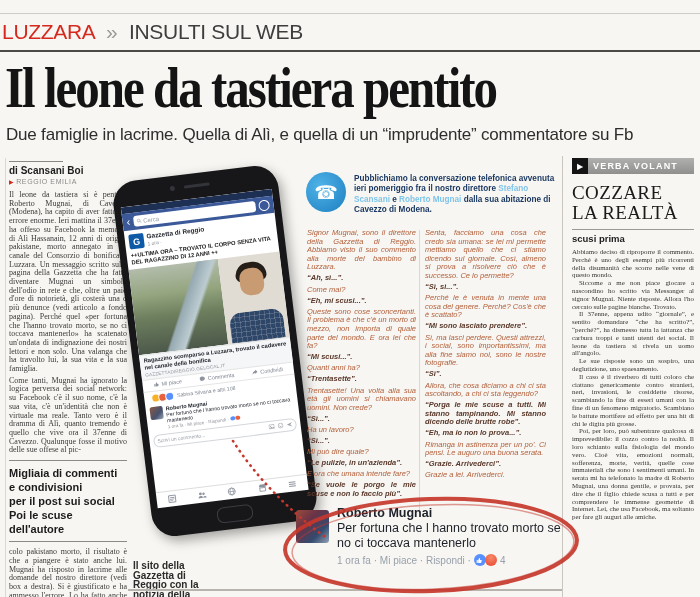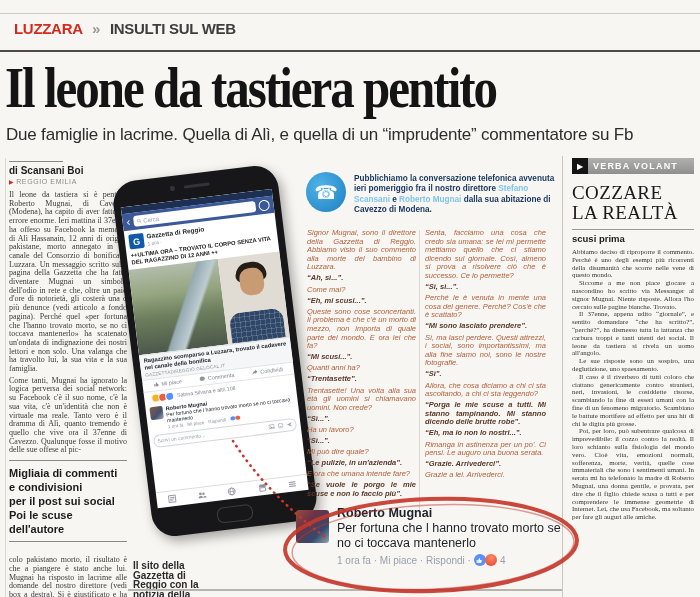--- a/index.html
+++ b/index.html
@@ -1,39 +1,39 @@
 <!DOCTYPE html>
 <html><head>
 <meta charset="utf-8">
 <style>
   html,body{margin:0;padding:0;background:#e9e7e2;}
   .page{position:relative;width:700px;height:597px;background:#f7f6f2;overflow:hidden;
         font-family:"Liberation Sans",sans-serif;color:#222;}
   
   .top-hairline{position:absolute;left:0;top:13px;width:700px;height:1px;background:#cfccc5;}
-  .kicker{position:absolute;left:14px;top:20px;font-weight:700;font-size:15px;letter-spacing:-0.3px;white-space:nowrap;}
+  .kicker{position:absolute;left:2px;top:20px;font-weight:400;font-size:21px;letter-spacing:-0.3px;white-space:nowrap;}
   .kicker .red{color:#d6291e;}
   .kicker .sep{color:#9a9a9a;margin:0 6px;}
   .kicker .rest{color:#3d3d3d;}
   .head-rule{position:absolute;left:0;top:50px;width:700px;height:2px;background:#4a4a48;}
   .headline{position:absolute;left:5px;top:55px;width:695px;font-family:"Liberation Serif",serif;
             font-weight:bold;font-size:49px;letter-spacing:-2px;color:#141414;
             transform:scaleY(1.16);transform-origin:left top;white-space:nowrap;}
   .deck{position:absolute;left:6px;top:125px;width:694px;font-size:17px;font-weight:500;color:#2d2d2d;
         letter-spacing:-0.2px;white-space:nowrap;}
   
   .left-edge{position:absolute;left:5px;top:158px;width:1px;height:439px;background:#dbd8d1;}
   .leftcol{position:absolute;left:9px;top:161px;width:118px;height:436px;overflow:hidden;}
   .byline-rule{width:54px;height:1px;background:#8a8882;margin-bottom:3px;}
   .byline{font-size:10px;font-weight:bold;color:#1d1d1d;}
   .loc{font-size:7px;color:#8a8a8a;letter-spacing:0.6px;margin:2px 0 6px;}
   .loc .marker{color:#d6291e;font-size:6px;margin-right:2px;}
   .body-text p{font-family:"Liberation Serif",serif;font-size:8px;line-height:8.7px;color:#3a3a3a;
                text-align:justify;margin:0 0 3px;}
-  .subhead{border-top:1px solid #8c8a85;border-bottom:1px solid #8c8a85;padding:5px 0;margin:5px 0 14px;}
+  .subhead{border-top:1px solid #8c8a85;border-bottom:1px solid #8c8a85;padding:5px 0;margin:5px 0 6px;}
   .subhead div{font-size:11px;font-weight:bold;color:#1b1b1b;line-height:14px;}
   
   .phone-wrap{position:absolute;left:124px;top:168px;width:186px;height:376px;}
   .phone{position:absolute;left:8px;top:4px;width:166px;height:358px;background:#17171a;border-radius:24px;
          transform:rotate(-7deg);box-shadow:3px 5px 12px rgba(0,0,0,0.35);}
   .cam-dot{position:absolute;top:10px;left:58px;width:5px;height:5px;border-radius:50%;background:#33343a;}
   .speaker{position:absolute;top:11px;left:72px;width:26px;height:3px;border-radius:2px;background:#33343a;}
   .home-btn{position:absolute;bottom:7px;left:50%;transform:translateX(-50%);width:34px;height:14px;
             border:1.5px solid #3c3c42;border-radius:7px;}
   .screen{position:absolute;left:7px;top:25px;width:152px;height:303px;background:#fff;overflow:hidden;
@@ -330,21 +330,21 @@
   </div>
   <div class="convo c2">
     <p class="q">Senta, facciamo una cosa che credo sia umana: se lei mi permette mettiamo quello che ci stiamo dicendo sul giornale. Così, almeno si prova a risolvere ciò che è successo. Ce lo permette?</p>
     <p class="a">“Sì, sì...”.</p>
     <p class="q">Perché le è venuta in mente una cosa del genere. Perché? Cos'è che è scattato?</p>
     <p class="a">“Mi sono lasciato prendere”.</p>
     <p class="q">Sì, ma lasci perdere. Questi attrezzi, i social, sono importantissimi, ma alla fine siamo noi, sono le nostre fotografie.</p>
     <p class="a">“Sì”.</p>
     <p class="q">Allora, che cosa diciamo a chi ci sta ascoltando, a chi ci sta leggendo?</p>
     <p class="a">“Porga le mie scuse a tutti. Mi stanno tampinando. Mi stanno dicendo delle brutte robe”.</p>
-    <p class="a">“Eh, ma io non lo nostri...”.</p>
+    <p class="a">“Eh, ma io non lo prova...”.</p>
     <p class="q">Rimanga in astinenza per un po'. Ci pensi. Le auguro una buona serata.</p>
     <p class="a">“Grazie. Arrivederci”.</p>
     <p class="q">Grazie a lei. Arrivederci.</p>
   </div>
 
   <div class="sb-rule"></div>
   <div class="sidebar">
     <div class="sb-badge">
       <div class="sb-badge-arrow">▶</div>
       <div class="sb-badge-label">VERBA VOLANT</div>

